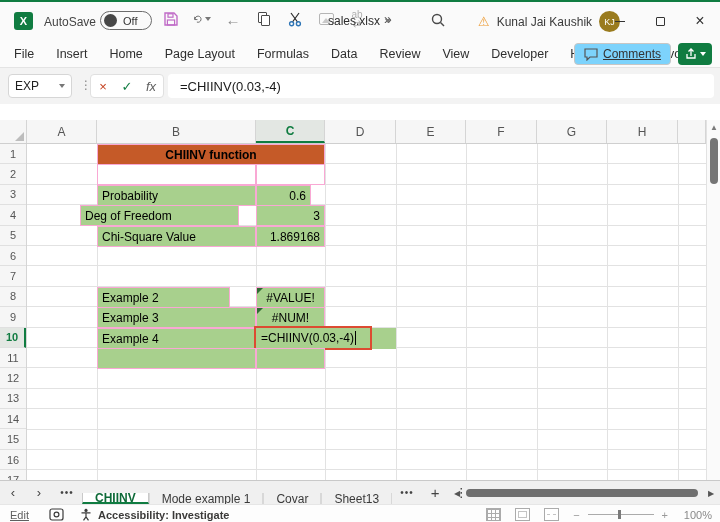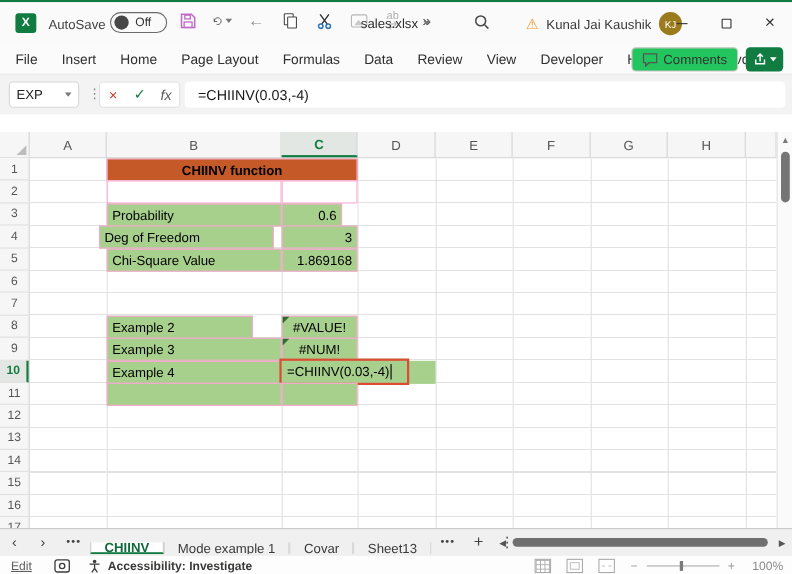--- a/index.html
+++ b/index.html
@@ -33,21 +33,21 @@
   .acct-name { font-size:12px; color:#3a3a3a; }
   .avatar { width:21px; height:21px; border-radius:50%; background:#9A7B1E; color:#fff; font-size:9px; display:flex; align-items:center; justify-content:center; }
   .winbtns { position:absolute; right:0; top:0; height:38px; display:flex; }
   .winbtn { width:40px; height:38px; display:flex; align-items:center; justify-content:center; color:#333; font-size:13px; }
   .min-glyph { display:inline-block; width:10px; height:1px; background:#333; }
   .max-glyph { display:inline-block; width:9px; height:9px; border:1px solid #333; border-radius:1px; }
   
   .menubar { position:absolute; left:0; top:38px; width:720px; height:28px; background:#FBFBFB; display:flex; align-items:center; padding-left:14px; gap:22px; border-bottom:1px solid #E4E4E4; }
   .menu-item { font-size:12.5px; color:#2f2f2f; white-space:nowrap; }
   .menu-right { position:absolute; right:8px; top:3px; display:flex; gap:7px; align-items:center; }
-  .comments-btn { display:flex; align-items:center; gap:5px; border:1px solid #C8C6C4; background:#22c55e; border-radius:4px; height:22px; padding:0 9px; font-size:12px; color:#333; }
+  .comments-btn { display:flex; align-items:center; gap:5px; border:1px solid #C8C6C4; background:#7dd3fc; border-radius:4px; height:22px; padding:0 9px; font-size:12px; color:#333;text-decoration:underline; }
   .share-btn { width:34px; height:22px; background:#107C41; border-radius:4px; display:flex; align-items:center; justify-content:center; gap:3px; color:#fff; }
   .share-btn .chev { border-top-color:#fff; }
   
   .formulabar { position:absolute; left:0; top:66px; width:720px; height:36px; background:#F3F3F3; display:flex; align-items:center; }
   .namebox { position:absolute; left:8px; top:6px; width:64px; height:24px; background:#fff; border:1px solid #D6D6D6; border-radius:4px; display:flex; align-items:center; justify-content:space-between; padding:0 6px; font-size:12px; color:#1f1f1f; }
   .fb-dots { position:absolute; left:80px; top:10px; color:#8a8a8a; font-size:12px; }
   .fb-btns { position:absolute; left:90px; top:6px; height:24px; background:#fff; border:1px solid #E0E0E0; border-radius:4px; display:flex; align-items:center; }
   .fb-btn { width:24px; text-align:center; font-size:13px; }
   .fb-cancel { color:#C43E1C; }
   .fb-check { color:#107C41; }
@@ -270,21 +270,21 @@
       <div class="rh">17</div>
     </div>
 
     <div class="cell orange" style="left:97px;top:0;width:228px">CHIINV function</div>
 
     <div class="cell" style="left:97px;top:20px;width:159px"></div>
     <div class="cell" style="left:256px;top:20px;width:69px"></div>
 
     <div class="cell green" style="left:97px;top:41px;width:159px">Probability</div>
     <div class="cell green num" style="left:256px;top:41px;width:55px">0.6</div>
-    <div class="cell green" style="left:90px;top:61px;width:159px">Deg of Freedom</div>
+    <div class="cell green" style="left:80px;top:61px;width:159px">Deg of Freedom</div>
     <div class="cell green num" style="left:256px;top:61px;width:69px">3</div>
     <div class="cell green" style="left:97px;top:82px;width:159px">Chi-Square Value</div>
     <div class="cell green num" style="left:256px;top:82px;width:69px">1.869168</div>
 
     <div class="cell green" style="left:97px;top:143px;width:133px">Example 2</div>
     <div class="cell green ctr" style="left:256px;top:143px;width:69px">
       <span class="tri"></span>
       <span>#VALUE!</span>
     </div>
     <div class="cell green" style="left:97px;top:163px;width:159px">Example 3</div>

